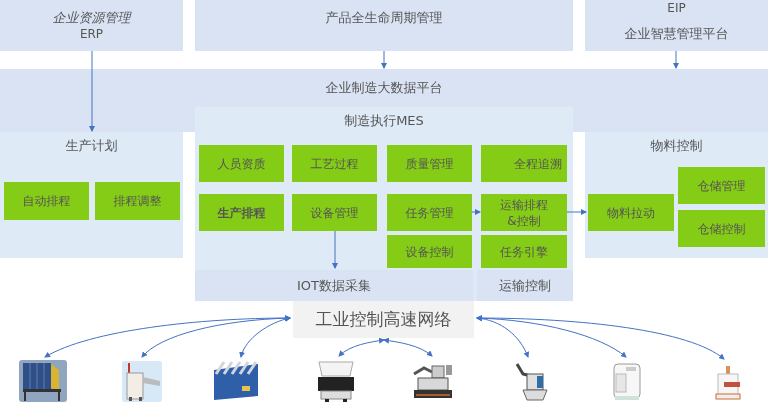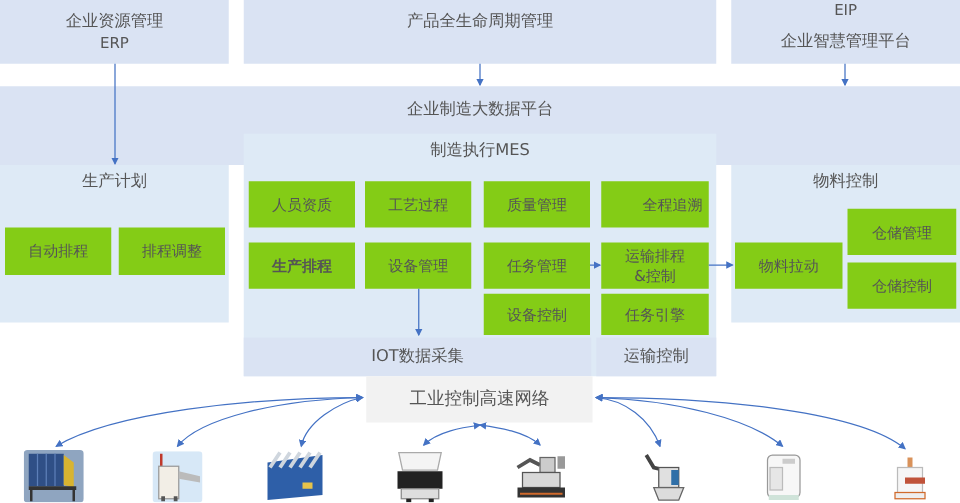--- a/index.html
+++ b/index.html
@@ -13,21 +13,21 @@
           font-size:12px; color:#555; line-height:16px; }
   .label { text-align:center; font-size:13px; color:#555; line-height:16px; }
   .sub { font-size:12px; color:#555; }
   svg.overlay { position:absolute; left:0; top:0; width:768px; height:402px; pointer-events:none; }
   .device { position:absolute; display:block; }
 </style>
 </head>
 <body>
 
 <div class="abs panel-dark" style="left:0;top:0;width:183px;height:51px;">
-  <div class="label" style="margin-top:10px;">企业资源管理</div>
+  <div class="label" style="margin-top:10px;font-style:italic;">企业资源管理</div>
   <div class="label sub">ERP</div>
 </div>
 <div class="abs panel-dark" style="left:195px;top:0;width:378px;height:51px;">
   <div class="label" style="margin-top:10px;">产品全生命周期管理</div>
 </div>
 <div class="abs panel-dark" style="left:585px;top:0;width:183px;height:51px;">
   <div class="label sub">EIP</div>
   <div class="label" style="margin-top:10px;">企业智慧管理平台</div>
 </div>
 
@@ -66,21 +66,21 @@
 </div>
 
 <div class="abs panel-light" style="left:585px;top:132px;width:183px;height:126px;">
   <div class="label" style="margin-top:6px;">物料控制</div>
 </div>
 <div class="abs cell" style="left:588px;top:194px;width:86px;height:37px;">物料拉动</div>
 <div class="abs cell" style="left:678px;top:167px;width:87px;height:37px;">仓储管理</div>
 <div class="abs cell" style="left:678px;top:210px;width:87px;height:37px;">仓储控制</div>
 
 <div class="abs panel-gray" style="left:293px;top:301px;width:181px;height:37px;">
-  <div class="label" style="margin-top:10px;font-size:14px;">工业控制高速网络</div>
+  <div class="label" style="margin-top:10px;font-size:17px;">工业控制高速网络</div>
 </div>
 
 <svg class="device" style="left:19px;top:360px;" width="48" height="42" viewBox="0 0 48 42">
   <rect x="0" y="0" width="48" height="42" rx="3" fill="#8fa5c0"></rect>
   <rect x="4" y="3" width="28" height="26" fill="#2f4f86"></rect>
   <g stroke="#5d7fb8" stroke-width="1">
       <line x1="11" y1="3" x2="11" y2="29"></line>
       <line x1="18" y1="3" x2="18" y2="29"></line>
       <line x1="25" y1="3" x2="25" y2="29"></line>
     </g>

